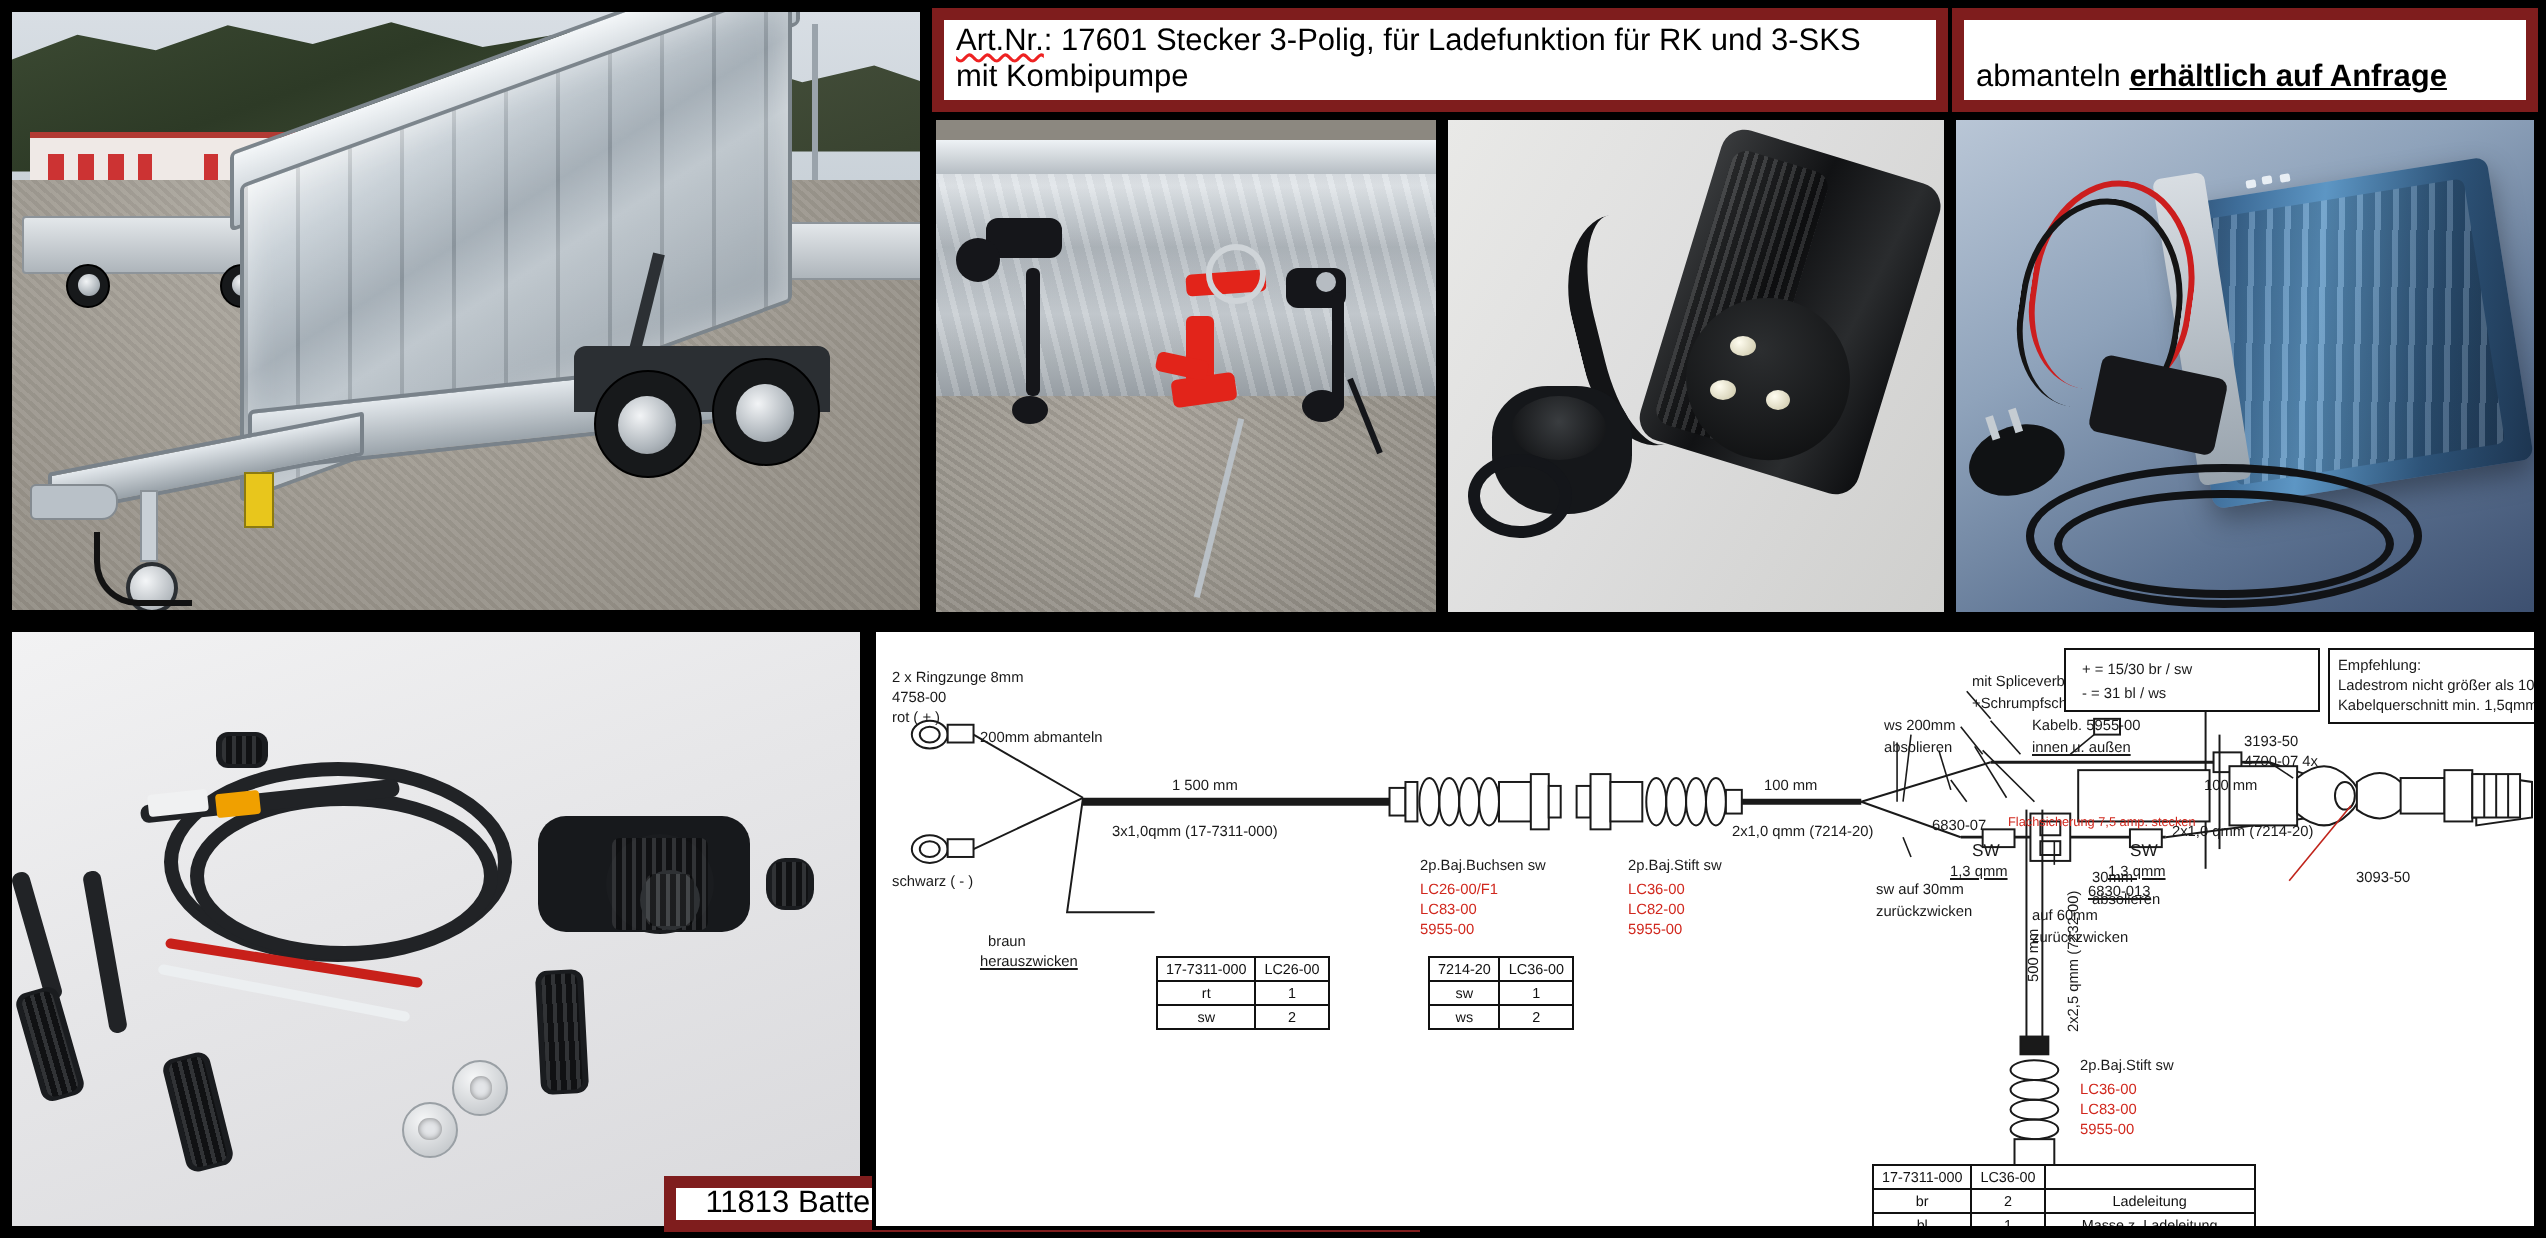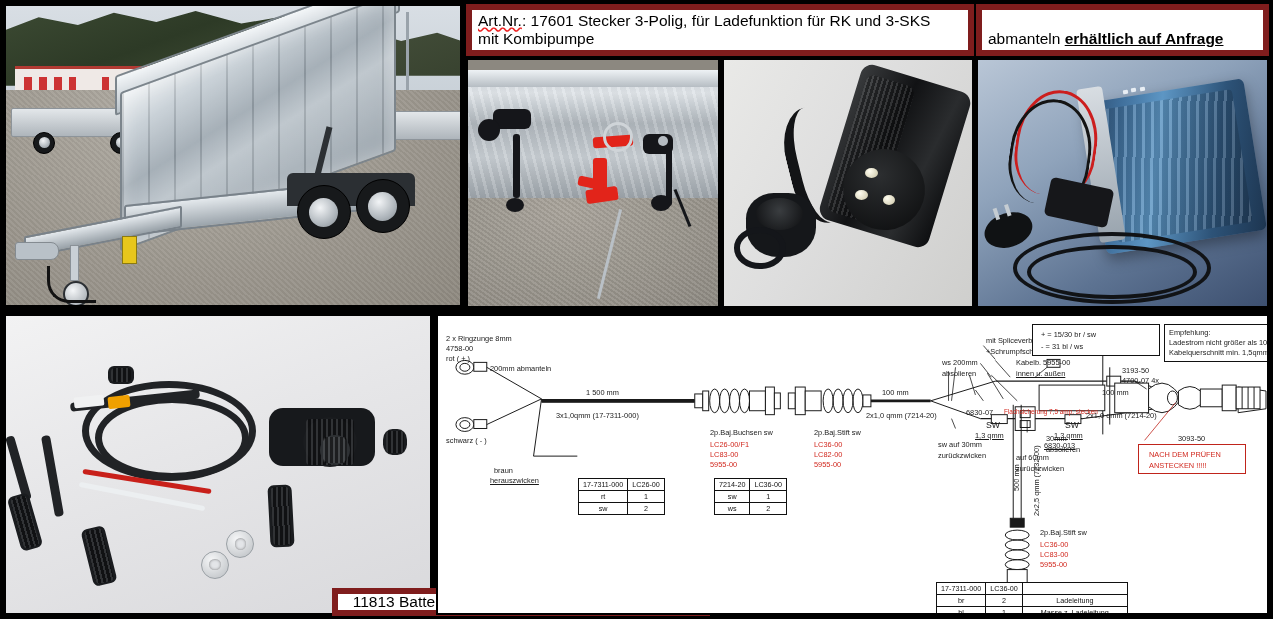--- a/index.html
+++ b/index.html
@@ -494,24 +494,20 @@
       <div class="dtxt" style="left:8px;top:5px;">+ = 15/30  br / sw</div>
       <div class="dtxt" style="left:8px;top:17px;">- = 31        bl / ws</div>
     </div>
 
     <div class="dbox" style="left:726px;top:8px;width:104px;height:36px;text-decoration:underline;">
       <div class="dtxt" style="left:4px;top:3px;">Empfehlung:</div>
       <div class="dtxt" style="left:4px;top:13px;">Ladestrom nicht größer als 10 A</div>
       <div class="dtxt" style="left:4px;top:23px;">Kabelquerschnitt min. 1,5qmm</div>
     </div>
 
-    <div class="dbox red" style="left:700px;top:128px;width:106px;height:28px;">
-      <div class="dtxt dred" style="left:10px;top:5px;">NACH DEM PRÜFEN</div>
-      <div class="dtxt dred" style="left:10px;top:16px;">ANSTECKEN  !!!!!</div>
-    </div>
 
     <table class="dtable" style="left:140px;top:162px;">
       <tbody>
           <tr>
         <td>17-7311-000</td>
         <td>LC26-00</td>
       </tr>
       <tr>
         <td>rt</td>
         <td>1</td>

